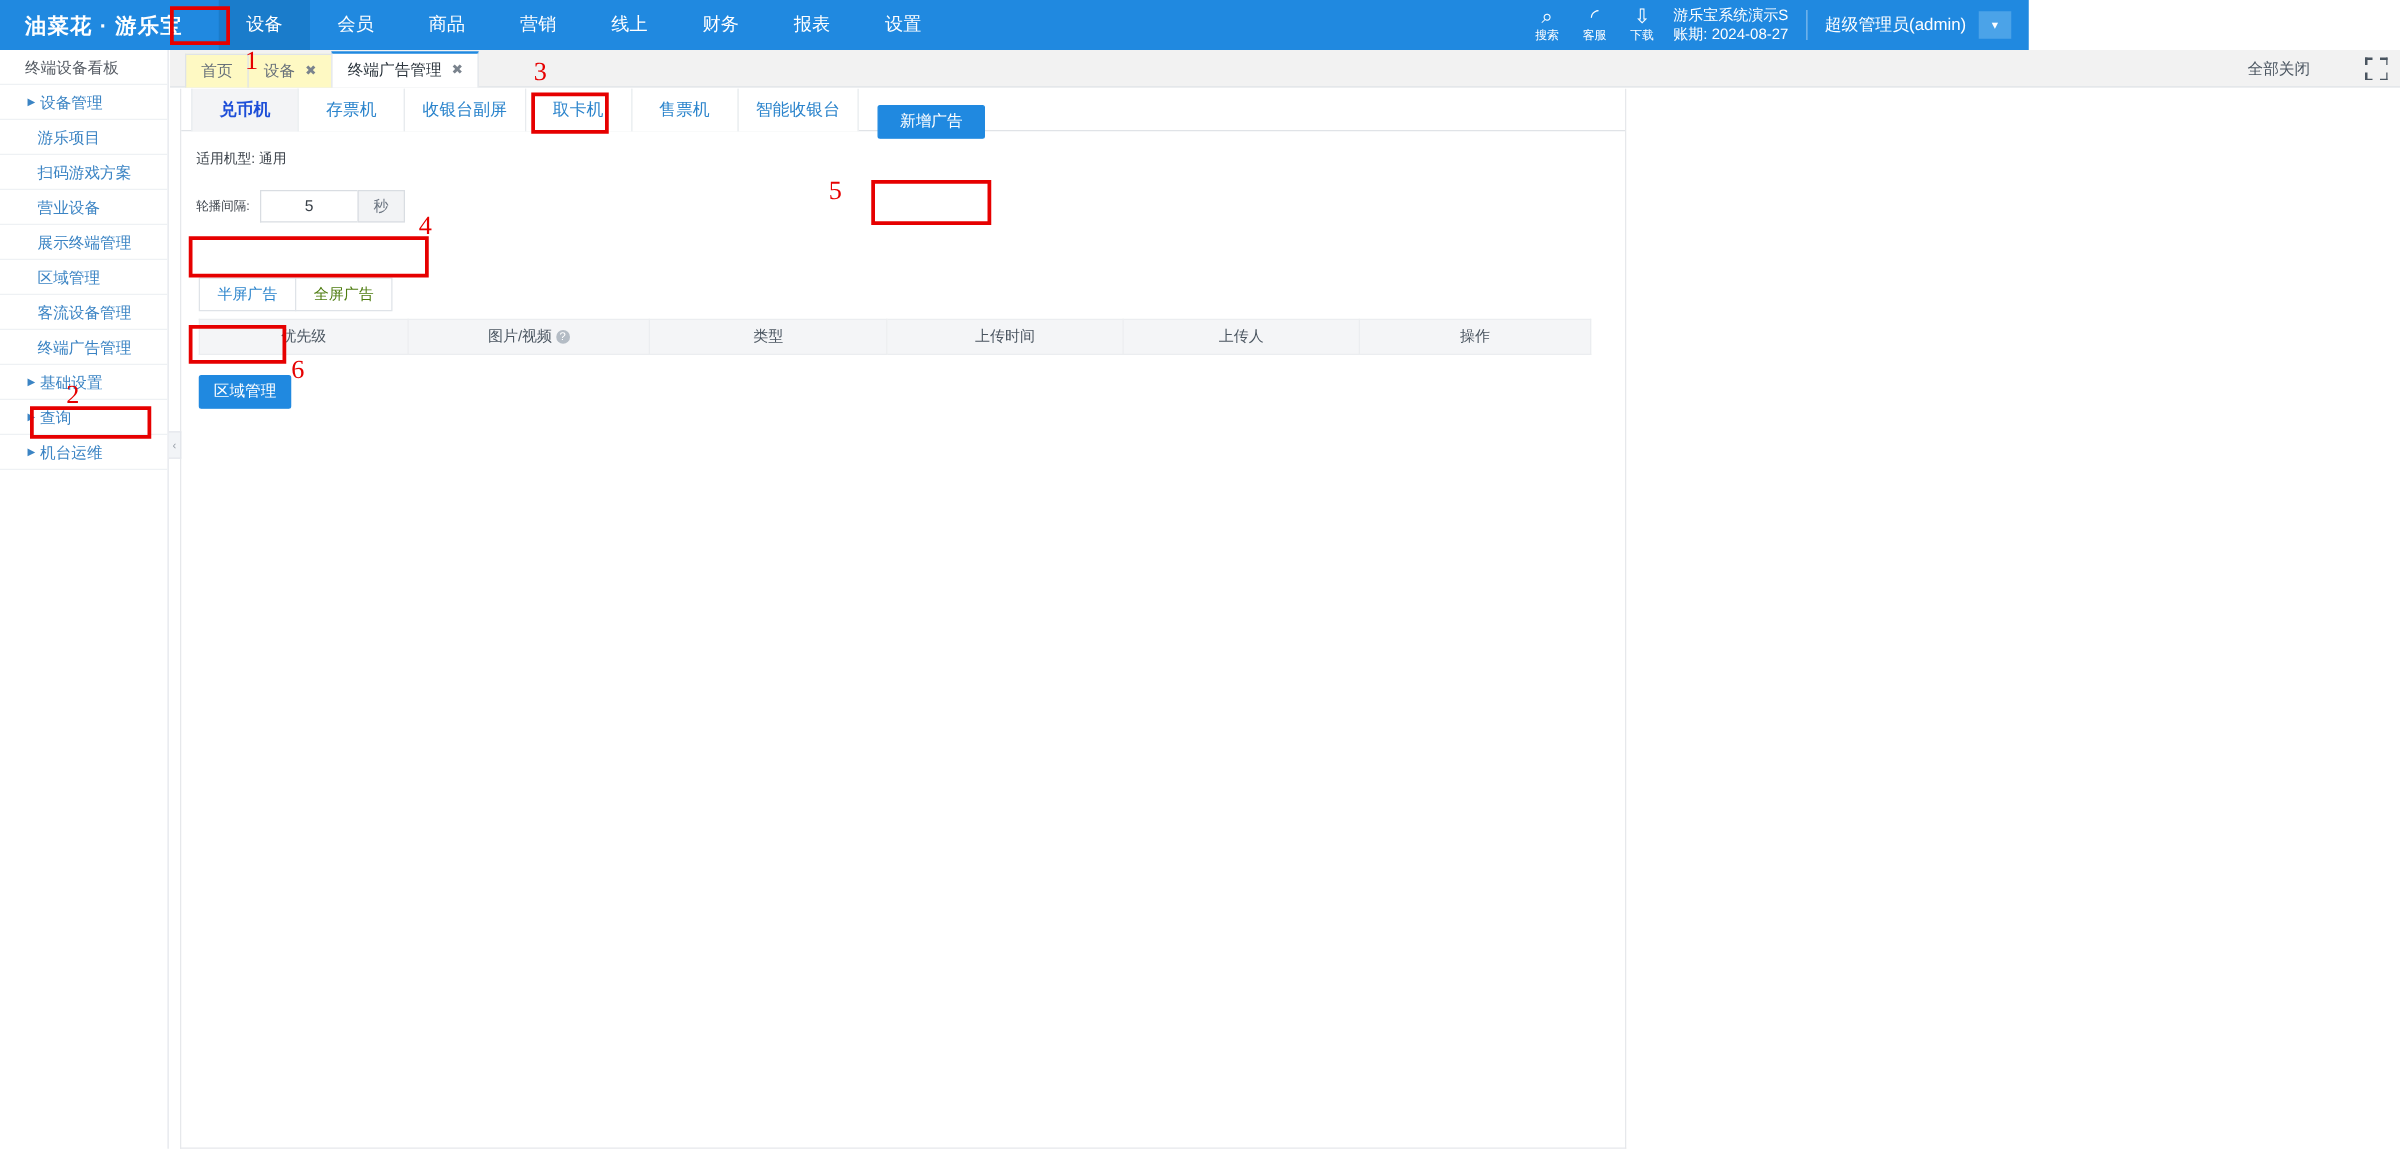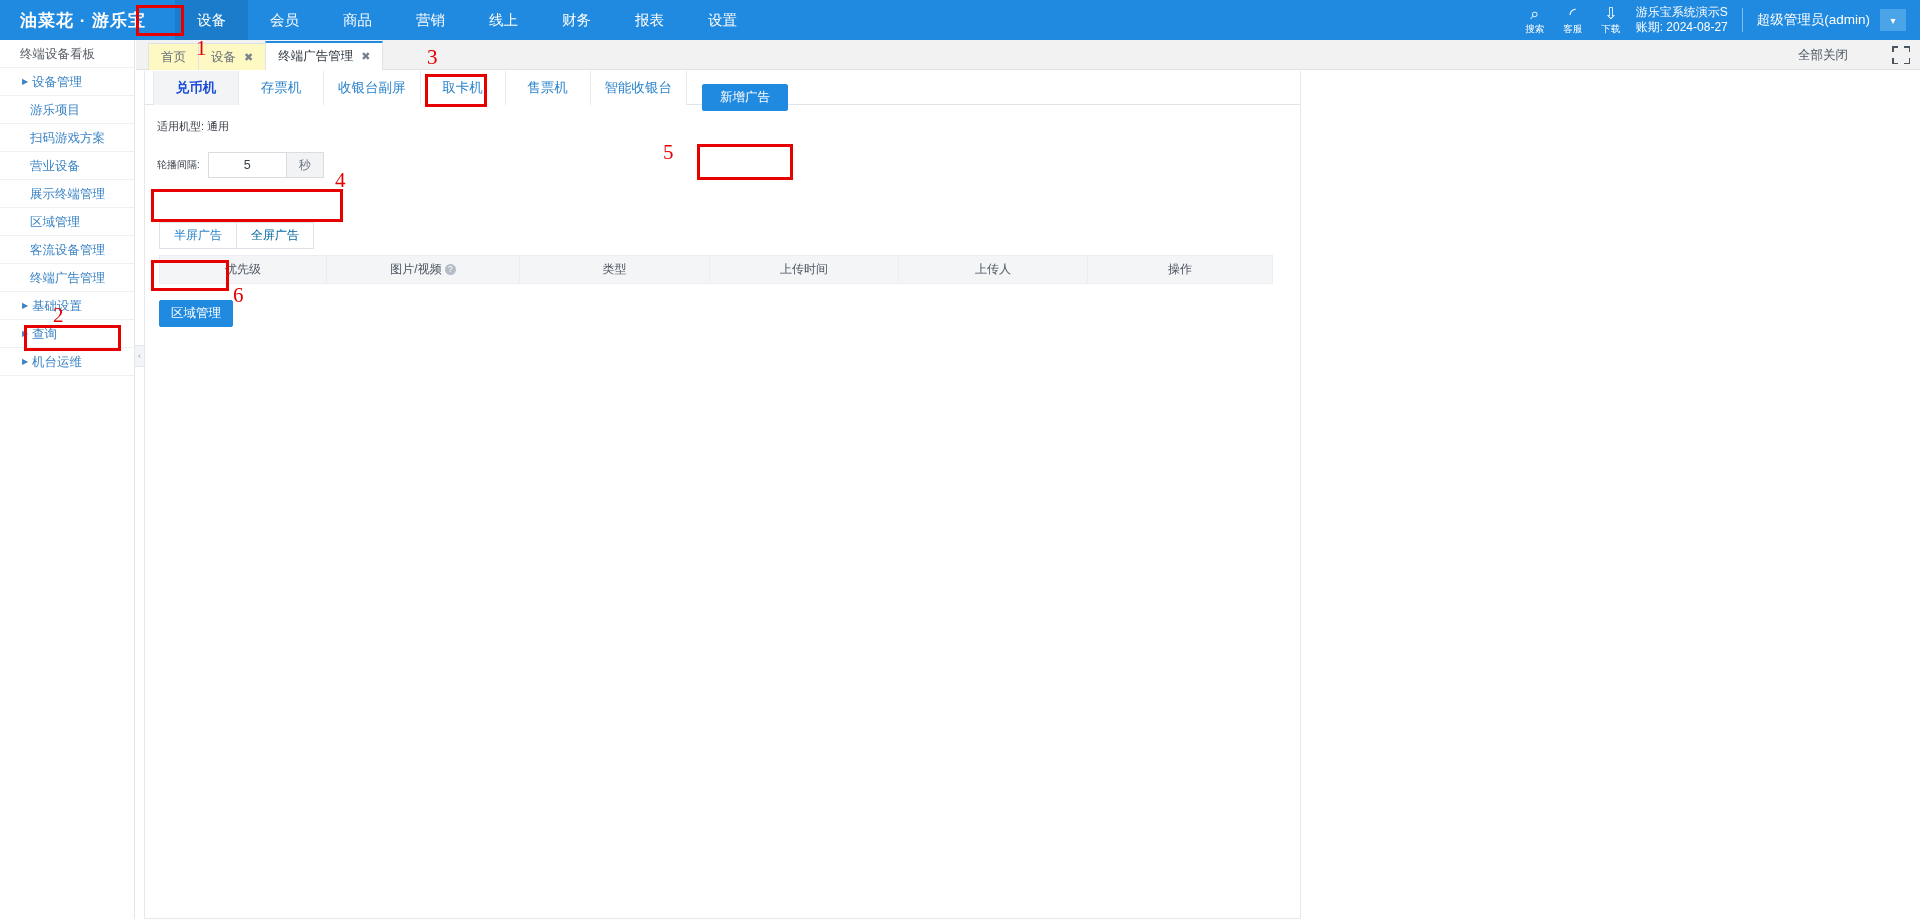--- a/index.html
+++ b/index.html
@@ -8,21 +8,21 @@
     width: 1920px; height: 919px;
     overflow: hidden;
     background: #ffffff;
     font-family: "Liberation Sans", "DejaVu Sans", sans-serif;
     -webkit-font-smoothing: antialiased;
   }
 
   
   .topnav {
     position: absolute; left: 0; top: 0;
-    width: 1920px; height: 40px;
+    width: 1623px; height: 40px;
     background: #2089e0;
     display: flex; align-items: center;
   }
   .brand {
     color: #ffffff;
     font-size: 17px;
     font-weight: bold;
     letter-spacing: 1px;
     padding-left: 20px;
     width: 175px;
@@ -251,21 +251,21 @@
 
   .adbtns {
     display: flex;
     margin: 44px 0 0 14px;
   }
   .adbtn {
     width: 78px; height: 27px;
     line-height: 25px;
     text-align: center;
     font-size: 12px;
-    color: #0369a1;
+    color: #4d7c0f;
     border: 1px solid #dfe3e8;
     margin-right: -1px;
     background: #ffffff;
     cursor: pointer;
     white-space: nowrap;
   }
   .adbtn.active { color: #2b84cc; }
 
   .addbtn {
     position: absolute;

